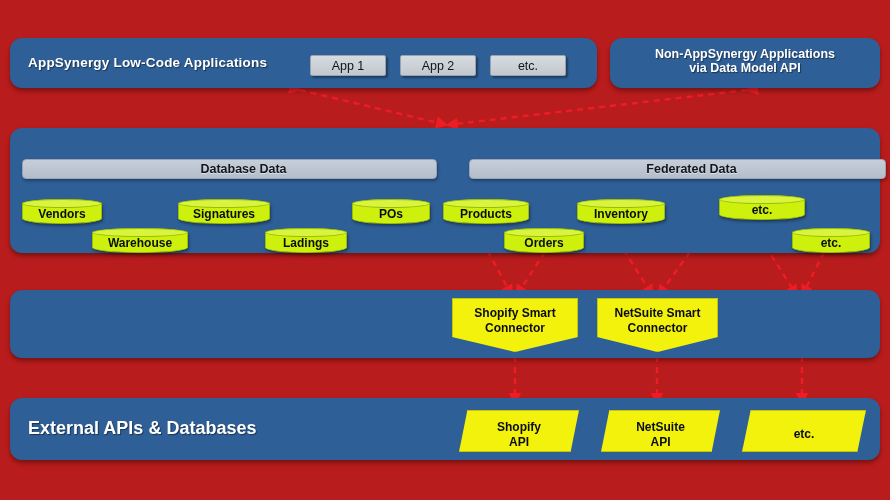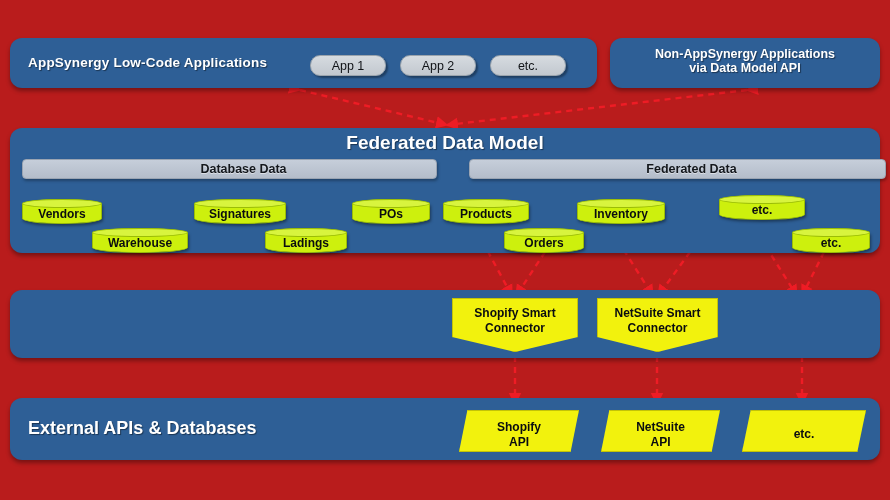--- a/index.html
+++ b/index.html
@@ -31,21 +31,21 @@
   }
   
   #panel-apps{left:10px;top:38px;width:587px;height:50px;}
   #apps-title{
     left:28px;top:55px;font-size:13.5px;letter-spacing:.2px;
   }
   .app-btn{
     position:absolute;
     background:linear-gradient(#d6dbe0,#c2c8cf);
     border:1px solid #9aa3ac;
-    border-radius:10px;
+    border-radius:2px;
     color:#111418;
     font-size:12.5px;
     font-weight:normal;
     display:flex;align-items:center;justify-content:center;
     box-shadow:2px 2px 2px rgba(0,0,0,.35);
     box-sizing:border-box;
     height:21px;
   }
   #app1{left:310px;top:55px;width:76px;}
   #app2{left:400px;top:55px;width:76px;}
@@ -191,34 +191,33 @@
   <div class="app-btn" id="app2">App 2</div>
   <div class="app-btn" id="appetc">etc.</div>
 
   <div class="panel" id="panel-nonapp"></div>
   <div class="panel-label" id="nonapp-title">
     <span>Non-AppSynergy Applications</span><br>
     <span>via Data Model API</span>
   </div>
 
   <div class="panel" id="panel-fdm"></div>
-  <div class="panel-label" id="fdm-title">Federated Data Model</div>
 
   <div class="section-bar" id="bar-db">Database Data</div>
   <div class="section-bar" id="bar-fed">Federated Data</div>
 
   <div class="cyl" style="left:22px;top:199px;width:80px;">
     <div class="cap"></div>
     <div class="cyl-label">Vendors</div>
   </div>
   <div class="cyl" style="left:92px;top:228px;width:96px;">
     <div class="cap"></div>
     <div class="cyl-label">Warehouse</div>
   </div>
-  <div class="cyl" style="left:178px;top:199px;width:92px;margin-left:16px;">
+  <div class="cyl" style="left:178px;top:199px;width:92px;">
     <div class="cap"></div>
     <div class="cyl-label">Signatures</div>
   </div>
   <div class="cyl" style="left:265px;top:228px;width:82px;">
     <div class="cap"></div>
     <div class="cyl-label">Ladings</div>
   </div>
   <div class="cyl" style="left:352px;top:199px;width:78px;">
     <div class="cap"></div>
     <div class="cyl-label">POs</div>

